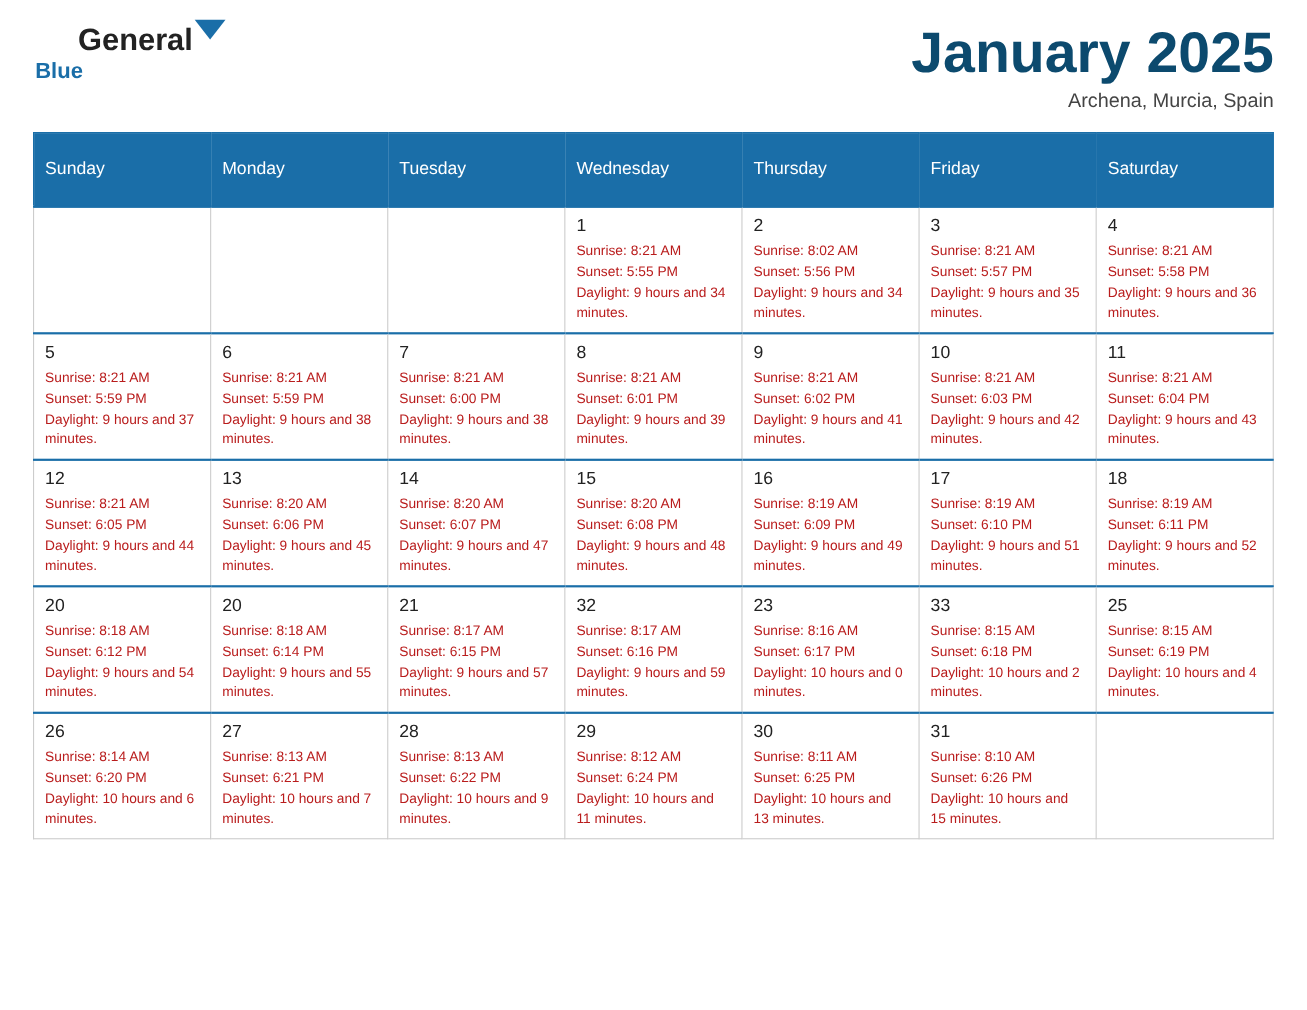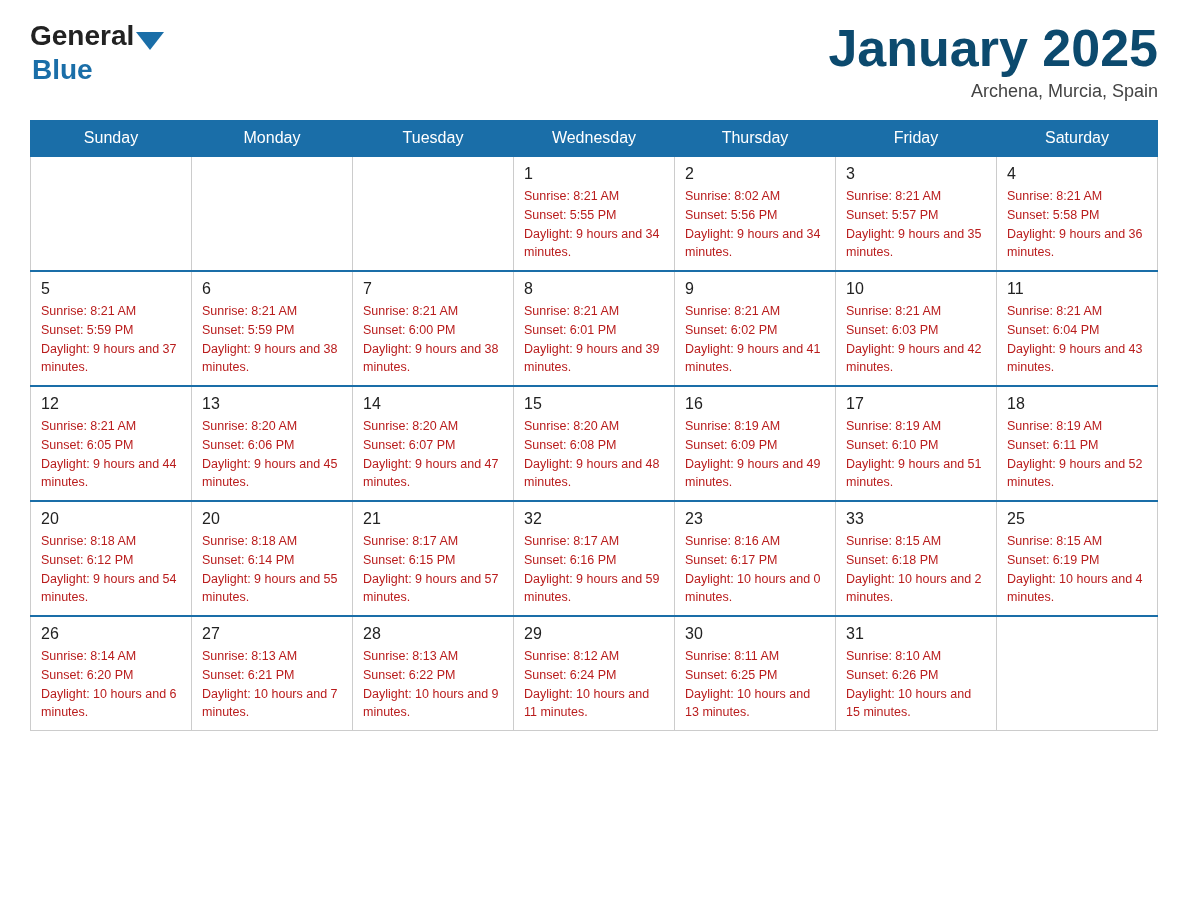--- a/index.html
+++ b/index.html
@@ -11,42 +11,43 @@
       min-height: 918px;
     }
     .header {
       display: flex;
       justify-content: space-between;
       align-items: flex-start;
       margin-bottom: 18px;
     }
     .logo {
       display: flex;
-      align-items: flex-end;
+      align-items: flex-start;
       gap: 0;
+      margin-left: 41px;
     }
     .logo-text-general {
       font-size: 28px;
       font-weight: bold;
       color: #222;
     }
     .logo-triangle {
       width: 0;
       height: 0;
       border-left: 14px solid transparent;
       border-right: 14px solid transparent;
       border-top: 18px solid #1a6ea8;
       display: inline-block;
       margin-left: 2px;
       vertical-align: middle;
       position: relative;
       top: -2px;
     }
     .logo-text-blue {
-      font-size: 28px;
+      font-size: 20px;
       font-weight: bold;
       color: #1a6ea8;
       margin-left: 2px;
     }
     .logo-line2 {
       display: flex;
       align-items: center;
       margin-top: 2px;
     }
     .logo-block {
@@ -70,22 +71,22 @@
     .calendar-table {
       width: 100%;
       border-collapse: collapse;
       table-layout: fixed;
     }
     .calendar-table thead th {
       background-color: #1a6ea8;
       color: #fff;
       font-size: 16px;
       font-weight: normal;
-      padding: 8px 10px;
-      text-align: center;
+      padding: 24px 10px;
+      text-align: left;
       border: 1px solid #1a6ea8;
     }
     .calendar-table tbody td {
       vertical-align: top;
       padding: 8px 10px;
       border: 1px solid #ccc;
       border-top: 2px solid #1a6ea8;
       font-size: 12.5px;
       color: #333;
       height: 105px;

